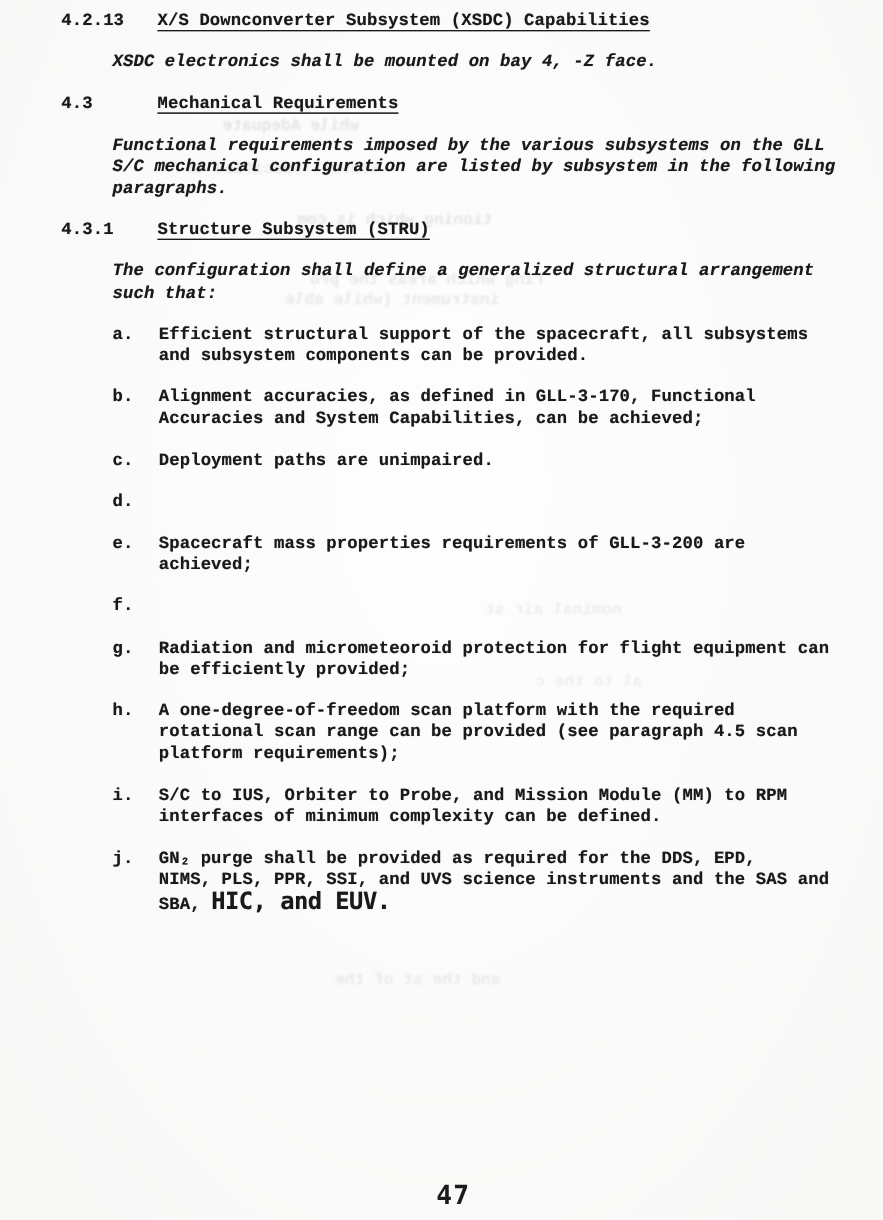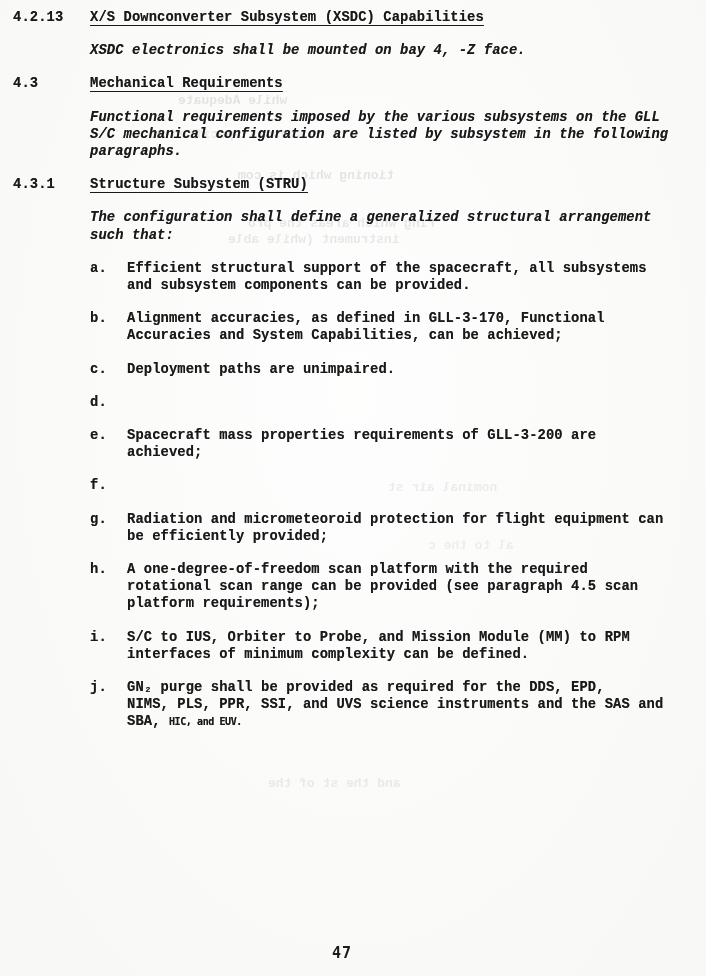--- a/index.html
+++ b/index.html
@@ -22,49 +22,49 @@
     position: absolute;
     top: 9px; left: 13px; right: 6px;
     font-size: 13.8px;
     font-weight: 700;
     line-height: 17.2px;
     letter-spacing: 0.1px;
     text-shadow: 0 0 0.6px rgba(10,10,10,0.55);
   }
   .block { margin-top: 16px; }
   .block:first-child { margin-top: 0; }
-  .heading-row { display: flex; }
+  .heading-row { display: flex; margin-left: 36px; }
   .secnum { width: 77px; flex: none; }
   .heading {
     text-decoration: underline;
     text-decoration-thickness: 1.4px;
     text-underline-offset: 3.5px;
   }
   .para {
     margin: 16px 0 0 77px;
     white-space: pre-wrap;
     font-style: italic;
   }
   .li {
     display: flex;
     margin: 16px 0 0 77px;
   }
   .letter { width: 37px; flex: none; }
   .li-text { margin: 0; white-space: pre-wrap; }
   .alt-font {
     font-family: "DejaVu Sans Mono", monospace;
-    font-size: 10px;
+    font-size: 19px;
     letter-spacing: -0.4px;
     font-weight: 700;
   }
   .page-number {
     position: absolute;
-    top: 944px; left: 332px;
+    top: 944px; left: 349px;
     font-family: "DejaVu Sans Mono", monospace;
-    font-size: 15px;
+    font-size: 21px;
     font-weight: 700;
     letter-spacing: 1px;
     color: #1b1b1b;
   }
   
   .bleed {
     position: absolute;
     font-size: 13px;
     font-weight: 700;
     color: #5f5f5f;

